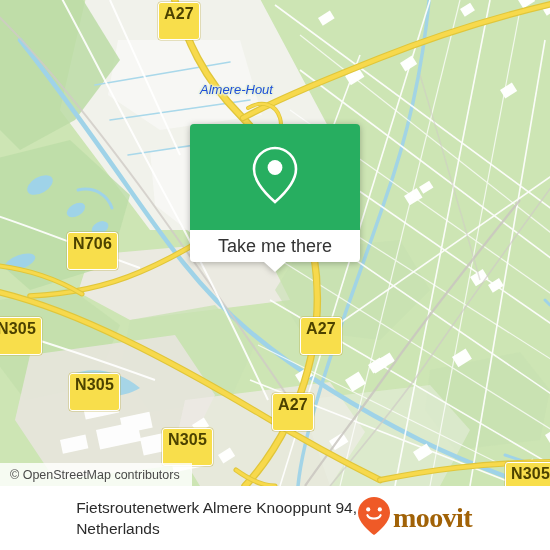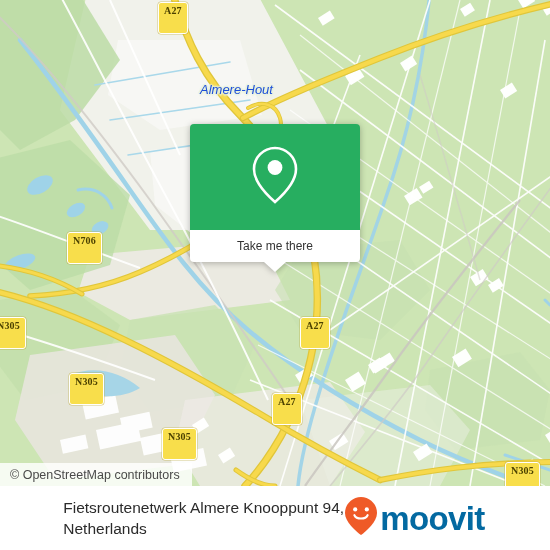--- a/index.html
+++ b/index.html
@@ -36,28 +36,28 @@
     display: block;
   }
 
   
   .shield {
     position: absolute;
     background: #f8de4b;
     border: 1.5px solid #ffffff;
     border-radius: 3px;
     color: #4c4200;
-    font-size: 10px;
+    font-size: 16px;
     font-weight: bold;
     line-height: 1;
     padding: 3px 5px 17px 5px;
     letter-spacing: 0.2px;
     white-space: nowrap;
     box-shadow: 0 0 0 0.5px rgba(180,160,40,0.55);
-    font-family: Liberation Serif, serif;
+    font-family: Liberation Sans, sans-serif;
   }
 
   
   .place-label {
     position: absolute;
     font-style: italic;
     font-size: 13px;
     color: #1d4ed8;
     white-space: nowrap;
     text-shadow:
@@ -86,21 +86,21 @@
   #callout-foot {
     height: 32px;
     background: #ffffff;
     border-radius: 0 0 4px 4px;
     display: flex;
     align-items: center;
     justify-content: center;
     position: relative;
   }
   #callout-foot-label {
-    font-size: 12px;
+    font-size: 18px;
     color: #333333;
     font-family: "Liberation Sans", sans-serif;
   }
   #callout-pointer {
     position: absolute;
     left: 50%;
     bottom: -10px;
     margin-left: -11px;
     width: 0; height: 0;
     border-left: 11px solid transparent;
@@ -144,26 +144,26 @@
     max-width: 385px;
     font-family: "Liberation Sans", sans-serif;
   }
   #brand {
     display: flex;
     align-items: center;
     gap: 2px;
     flex: none;
   }
   #brand-wordmark {
-    font-size: 33px;
+    font-size: 28px;
     font-weight: bold;
-    color: #0369a1;
+    color: #a16207;
     letter-spacing: -0.6px;
     line-height: 1;
-    font-family: Liberation Sans, sans-serif;
+    font-family: Liberation Serif, serif;
   }
 </style>
 </head>
 <body>
 
 <div id="app">
 
   <div id="map-area">
 
     <svg id="map-svg" viewBox="0 0 550 486" preserveAspectRatio="none">

